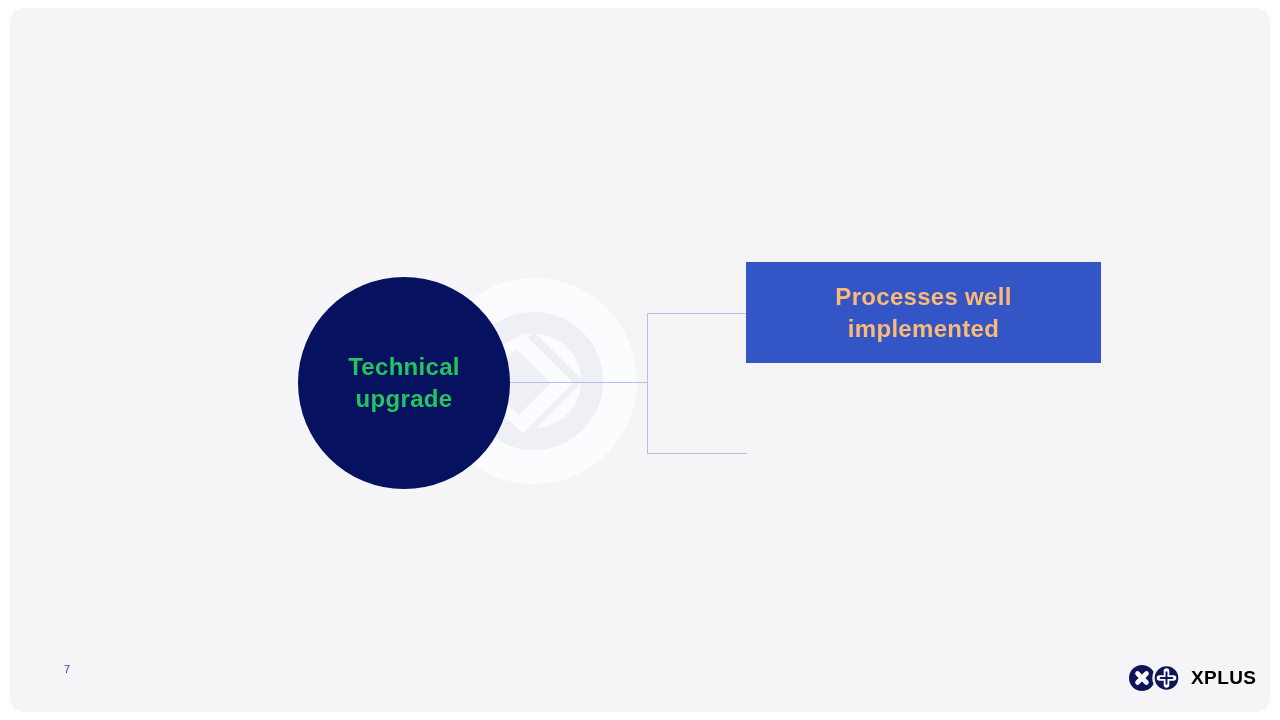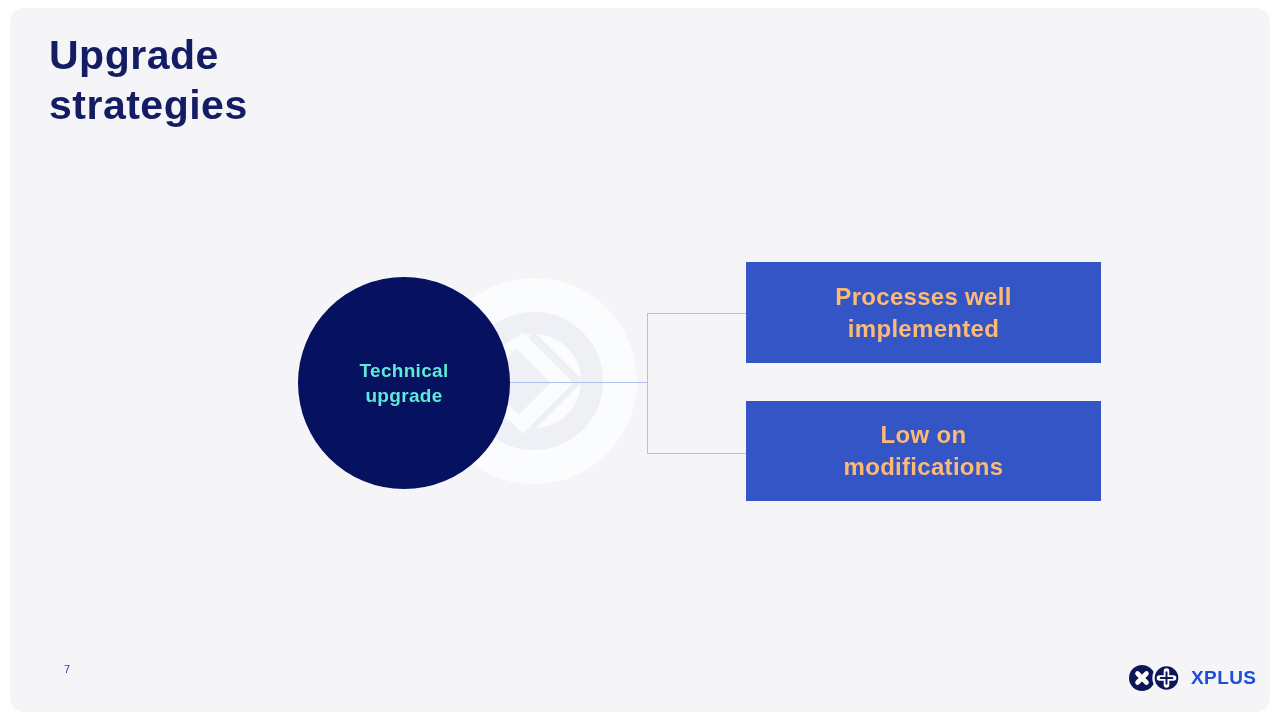--- a/index.html
+++ b/index.html
@@ -59,22 +59,22 @@
     border-radius: 50%;
     background: #061160;
     display: flex;
     align-items: center;
     justify-content: center;
     text-align: center;
     z-index: 3;
   }
   .source-circle .label {
     width: 150px;
-    color: #5eead4;
-    font-size: 19px;
+    color: #22c55e;
+    font-size: 24px;
     font-weight: bold;
     line-height: 1.32;
     letter-spacing: 0.3px;
   }
   .target-box {
     position: absolute;
     left: 736px;
     width: 355px;
     background: #3355c6;
     display: flex;
@@ -103,52 +103,48 @@
     position: absolute;
     left: 1118px; top: 656px;
     display: flex;
     align-items: center;
     gap: 5px;
   }
   .logo-text {
     font-size: 19px;
     font-weight: bold;
     letter-spacing: 0.4px;
-    color: #1d4ed8;
+    color: #000000;
   }
 </style>
 </head>
 <body>
 
 <div class="viewport">
   <div class="slide">
 
-    <div class="slide-title">Upgrade strategies</div>
 
     <div class="deco-medallion">
       <svg width="210" height="210" viewBox="0 0 210 210">
         <circle cx="105" cy="105" r="103" fill="#fbfcfd"></circle>
         <circle cx="105" cy="105" r="58" fill="none" stroke="#eff0f6" stroke-width="22"></circle>
         <rect x="70" y="70" width="70" height="70" fill="#eff0f6" transform="rotate(45 105 105)"></rect>
         <path d="M88 62 L133 107 L88 152" fill="none" stroke="#fbfcfd" stroke-width="16"></path>
       </svg>
     </div>
 
     <div class="connector-stem"></div>
     <div class="connector-bracket"></div>
 
     <div class="source-circle">
       <div class="label">Technical upgrade</div>
     </div>
 
     <div class="target-box box-1">
       <div class="label">Processes well implemented</div>
-    </div>
-    <div class="target-box box-2">
-      <div class="label">Low on modifications</div>
     </div>
 
     <div class="page-number">7</div>
 
     <div class="logo">
       <svg width="58" height="28" viewBox="0 0 58 28">
         <g>
           <circle cx="14" cy="14" r="13" fill="#0e1659"></circle>
           <path d="M9.5 9.5 L18.5 18.5 M18.5 9.5 L9.5 18.5" stroke="#ffffff" stroke-width="4.6" stroke-linecap="round"></path>
         </g>

